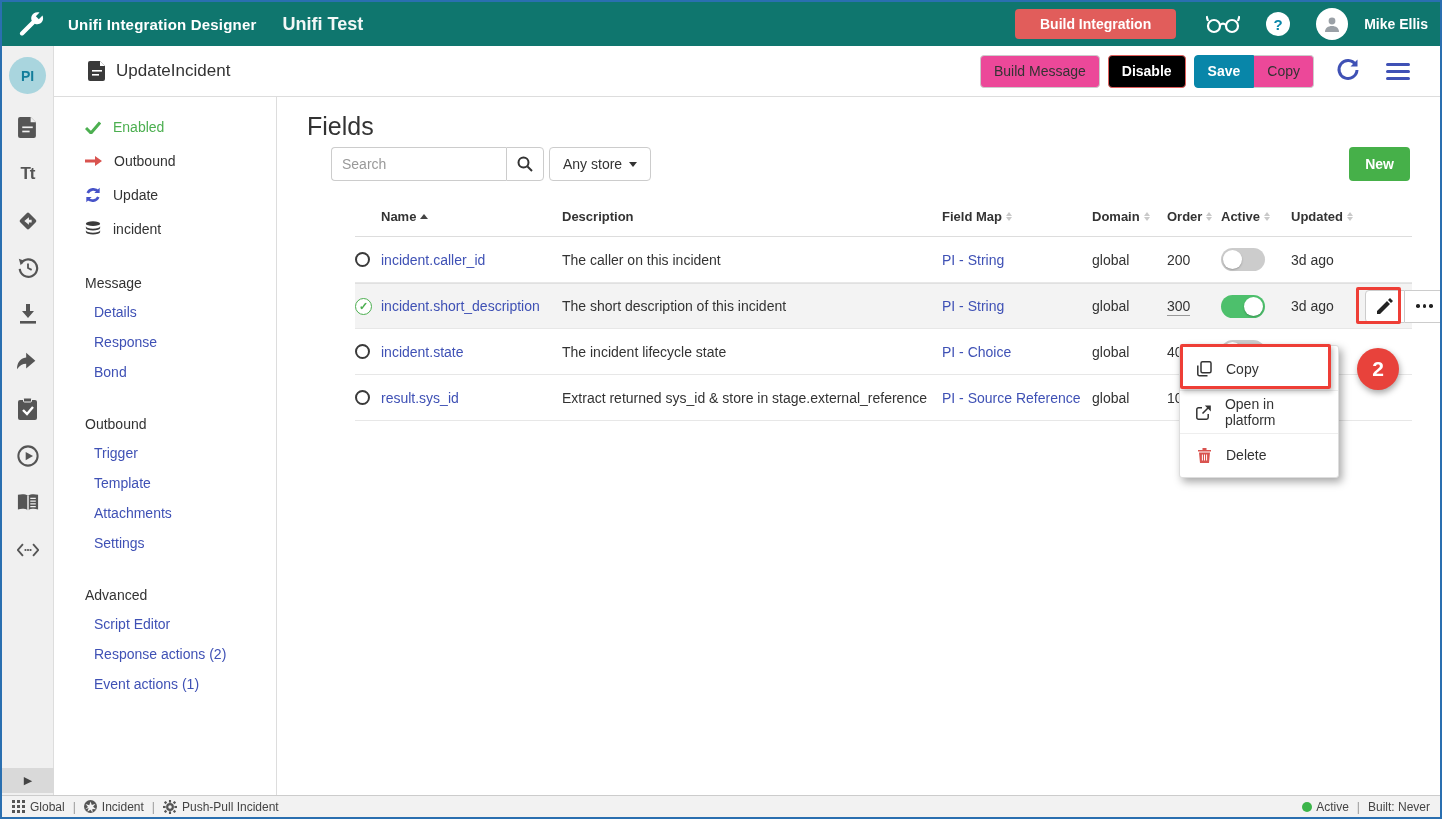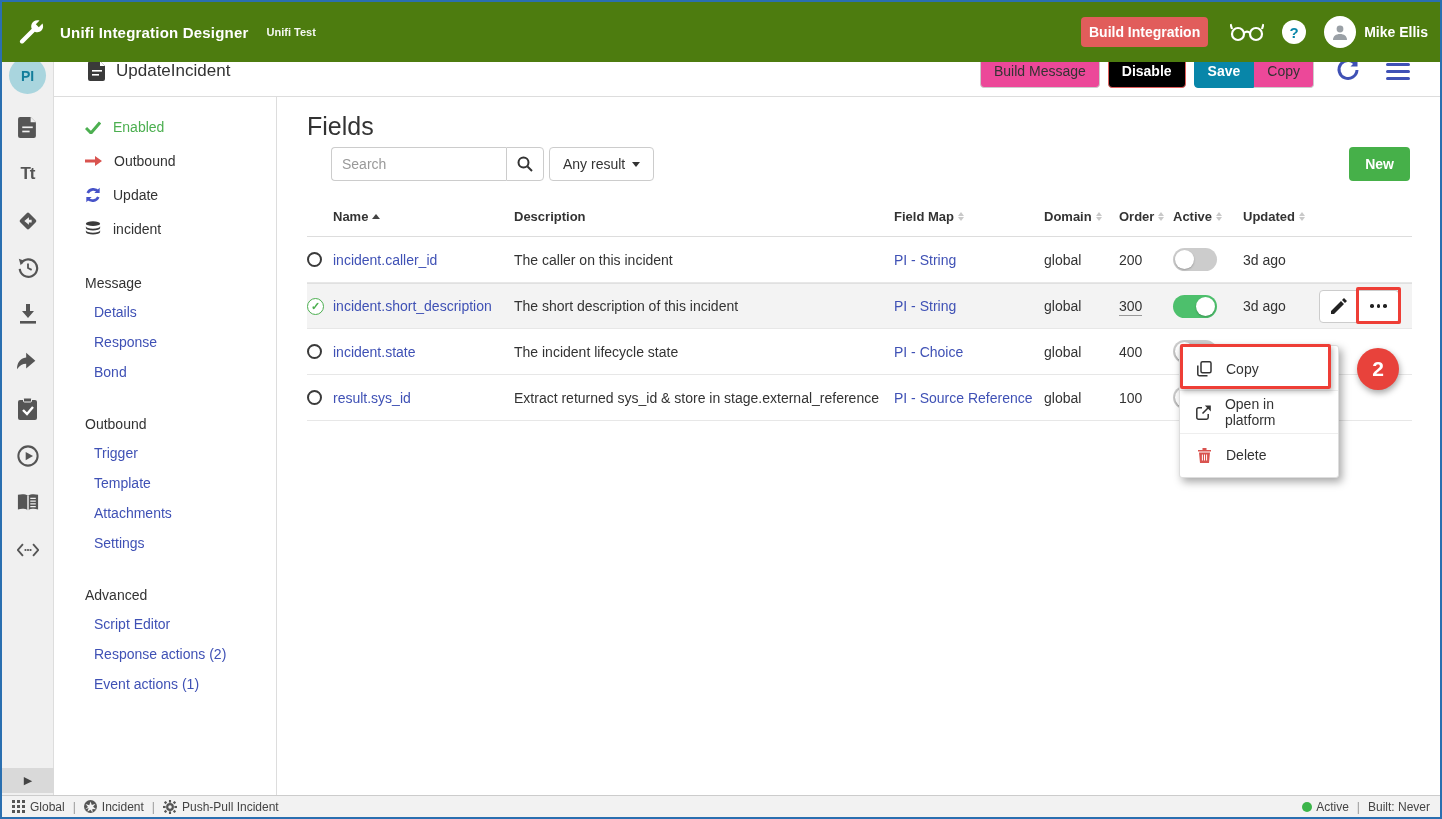--- a/index.html
+++ b/index.html
@@ -3,28 +3,28 @@
 <meta charset="utf-8">
 <style>
   * { margin:0; padding:0; box-sizing:border-box; }
   html,body { width:1442px; height:819px; }
   body {
     font-family:"Liberation Sans", sans-serif;
     position:relative; background:#fff; color:#333;
     border:2px solid #2a6fb0; overflow:hidden;
   }
   
-  .topbar { position:absolute; left:0; top:0; width:100%; height:60px;
-    background:#4d7c0f; display:flex; align-items:center; padding:0 12px; color:#fff; z-index:30;}
+  .topbar { position:absolute; left:0; top:0; width:100%; height:44px;
+    background:#0f766e; display:flex; align-items:center; padding:0 12px; color:#fff; z-index:30;gap:8px;}
   .topbar .wrench { width:26px; height:26px; margin:0 16px 0 4px; }
   .topbar .app-title { font-size:15px; font-weight:bold; letter-spacing:.2px; }
-  .topbar .workspace { font-size:11px; margin-left:18px; font-weight:600; opacity:.95; }
+  .topbar .workspace { font-size:18px; margin-left:18px; font-weight:600; opacity:.95; }
   .topbar .spacer { flex:1; }
   .btn-red { background:#e15d5b; color:#fff; border:none; border-radius:4px;
-    font-size:14px; font-weight:600; padding:7px 8px; cursor:pointer; font-family:inherit;}
+    font-size:14px; font-weight:600; padding:7px 25px; cursor:pointer; font-family:inherit;}
   .topbar .glasses { margin:0 18px 0 22px; }
   .help-circle { width:24px; height:24px; border-radius:50%; background:#fff; color:#0886a9;
     display:flex; align-items:center; justify-content:center; font-weight:bold; font-size:15px; margin-right:18px;}
   .avatar { width:32px; height:32px; border-radius:50%; background:#fff; display:flex;
     align-items:center; justify-content:center; margin-right:8px; }
   .topbar .username { font-size:14px; font-weight:600; }
   
   .header { position:absolute; left:52px; top:44px; right:0; height:51px; background:#fff;
     border-bottom:1px solid #ddd; display:flex; align-items:center; padding:0 16px 0 34px; z-index:25;}
   .header .doc-icon { margin-right:10px; }
@@ -75,21 +75,21 @@
   .search-btn { width:38px; height:34px; border:1px solid #ccc; background:#fff; border-radius:0 4px 4px 0; cursor:pointer;
     display:flex; align-items:center; justify-content:center;}
   .filter-btn { margin-left:5px; height:34px; border:1px solid #ccc; background:#fff; border-radius:4px;
     font-size:14px; font-family:inherit; color:#333; padding:0 13px; cursor:pointer; display:flex; align-items:center; gap:7px;}
   .caret-down { width:0; height:0; border-left:4px solid transparent; border-right:4px solid transparent; border-top:5px solid #333; display:inline-block;}
   .new-btn { margin-left:auto; background:#46b049; color:#fff; border:none; border-radius:4px;
     font-size:14px; font-weight:600; padding:0 16px; height:34px; cursor:pointer; font-family:inherit;}
   
   .table { position:absolute; left:30px; top:100px; width:1105px; font-size:14px; }
   .tr { display:grid; grid-template-columns:26px 181px 380px 150px 75px 54px 70px 74px 1fr;
-    align-items:center; height:46px; border-bottom:1px solid #e7e7e7; }
+    align-items:center; height:46px; border-bottom:1px solid #e7e7e7;margin-left:48px; }
   .tr.thead { height:40px; border-bottom:1px solid #ddd; font-size:13px; font-weight:bold; color:#333;}
   .tr.selected { background:#f3f3f3; border-top:1px solid #e0e0e0;}
   .th { display:flex; align-items:center; gap:4px; }
   .sort-up { width:0; height:0; border-left:4px solid transparent; border-right:4px solid transparent; border-bottom:5px solid #444; }
   .sorters { display:flex; flex-direction:column; gap:1px; }
   .sorters i { display:block; width:0; height:0; border-left:3.5px solid transparent; border-right:3.5px solid transparent; }
   .sorters .u { border-bottom:4px solid #c9c9c9; } .sorters .d { border-top:4px solid #c9c9c9; }
   .status-circle { width:15px; height:15px; border:2px solid #3a3a3a; border-radius:50%; }
   .status-check { width:17px; height:17px; border:1.5px solid #4caf50; border-radius:50%; color:#4caf50;
     font-size:11px; display:flex; align-items:center; justify-content:center; font-weight:bold; background:#fff;}
@@ -322,21 +322,21 @@
     <span class="search-wrap">
       <input class="search-input" type="text" placeholder="Search" style="">
       <button class="search-btn">
         <svg width="16" height="16" viewBox="0 0 16 16">
             <circle cx="6.5" cy="6.5" r="5" fill="none" stroke="#333" stroke-width="2"></circle>
             <path stroke="#333" stroke-width="2" d="M10.5 10.5 L15 15"></path>
           </svg>
       </button>
     </span>
     <button class="filter-btn">
-      <span>Any result</span>
+      <span>Any store</span>
       <span class="caret-down"></span>
     </button>
     <button class="new-btn">New</button>
   </div>
 
   <div class="table">
 
     <div class="tr thead">
       <span></span>
       <span class="th">

